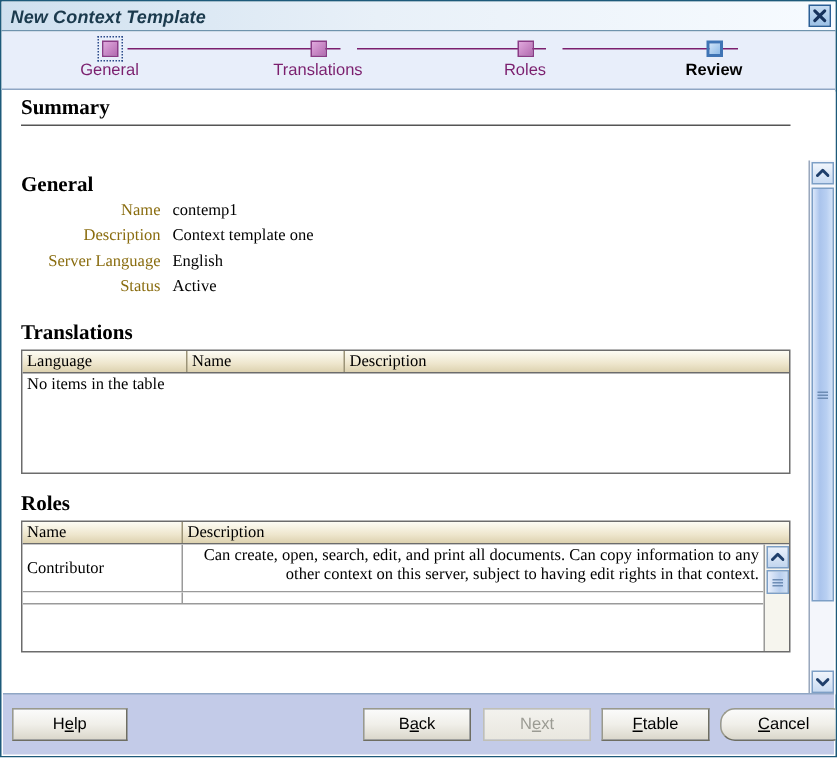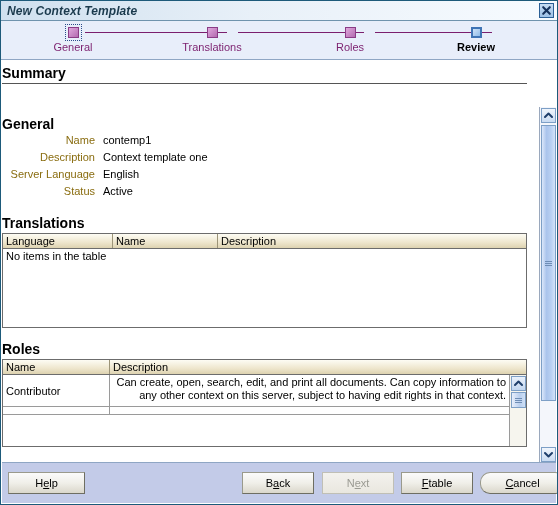--- a/index.html
+++ b/index.html
@@ -121,22 +121,23 @@
     height: 402px;
     box-sizing: border-box;
     background: #ffffff;
     overflow: hidden;
   }
   #content-inner {
     position: absolute;
     left: 0;
     top: 0;
     width: 531px;
-    padding: 0 6px 0 0;
-    box-sizing: border-box;
+    padding: 0 6px 0 12px;
+    box-sizing: border-box;
+    font-family: Liberation Serif, serif;
   }
 
   .section-title {
     font-size: 14px;
     font-weight: bold;
     color: #000000;
     margin: 4px 0 2px 0;
   }
   #summary-rule {
     height: 0;
@@ -196,21 +197,21 @@
   }
   .th:last-child { border-right: none; }
   .empty-msg {
     font-size: 11px;
     padding: 1px 0 0 3px;
     color: #000000;
     white-space: nowrap;
   }
 
   
-  #translations-table { height: 95px; }
+  #translations-table { height: 83px; }
   #tr-col-lang { width: 110px; }
   #tr-col-name { width: 105px; }
   #tr-col-desc { flex: 1; }
 
   
   #roles-table { height: 88px; }
   #roles-head-name { width: 107px; }
   #roles-head-desc { flex: 1; }
   .roles-body {
     position: absolute;

